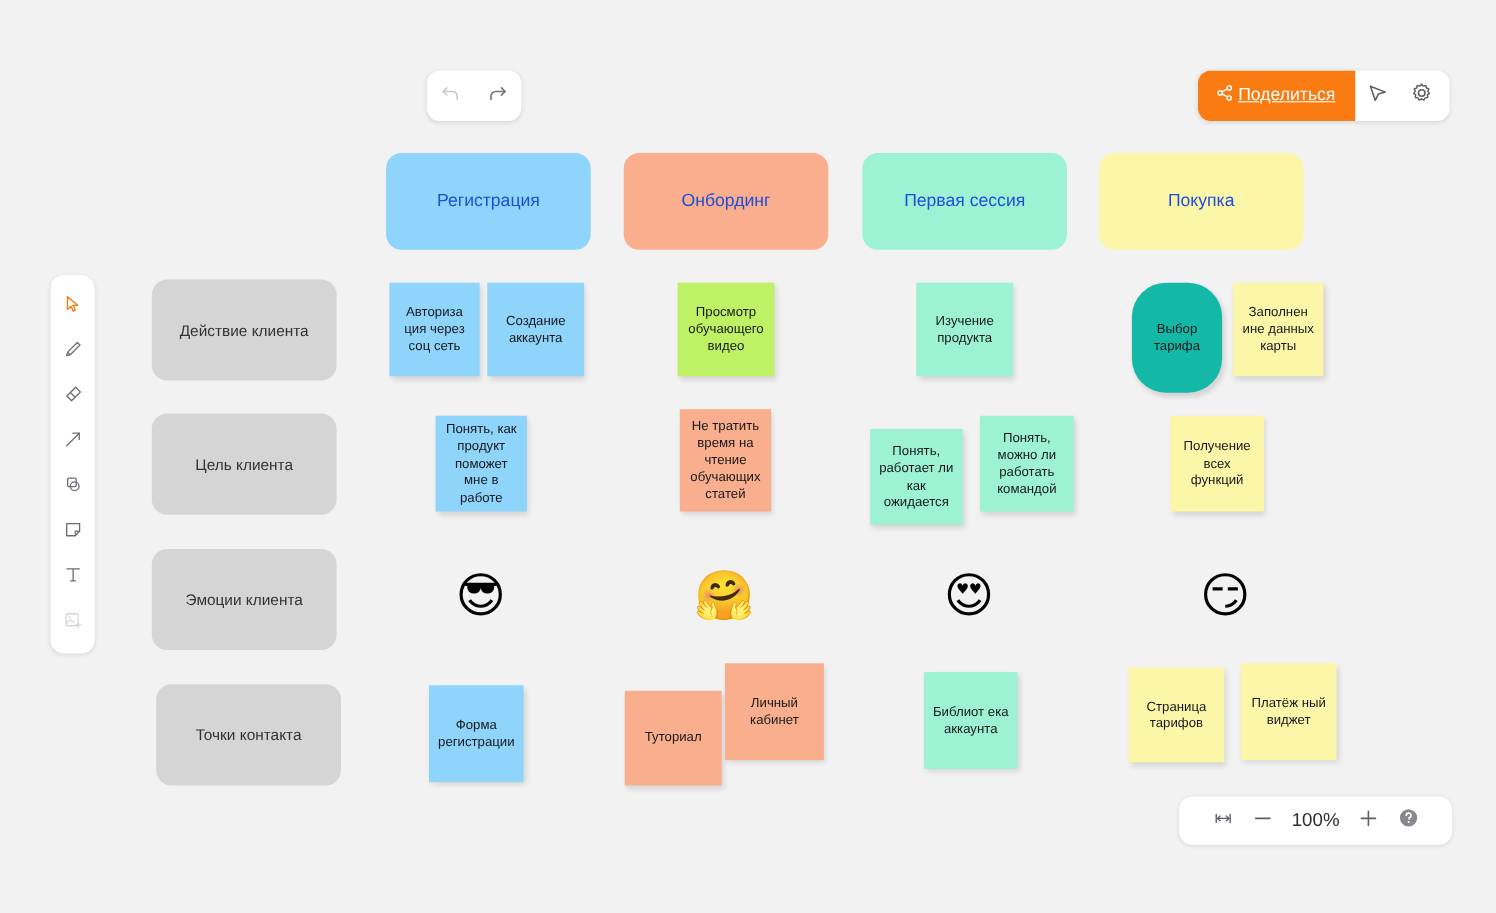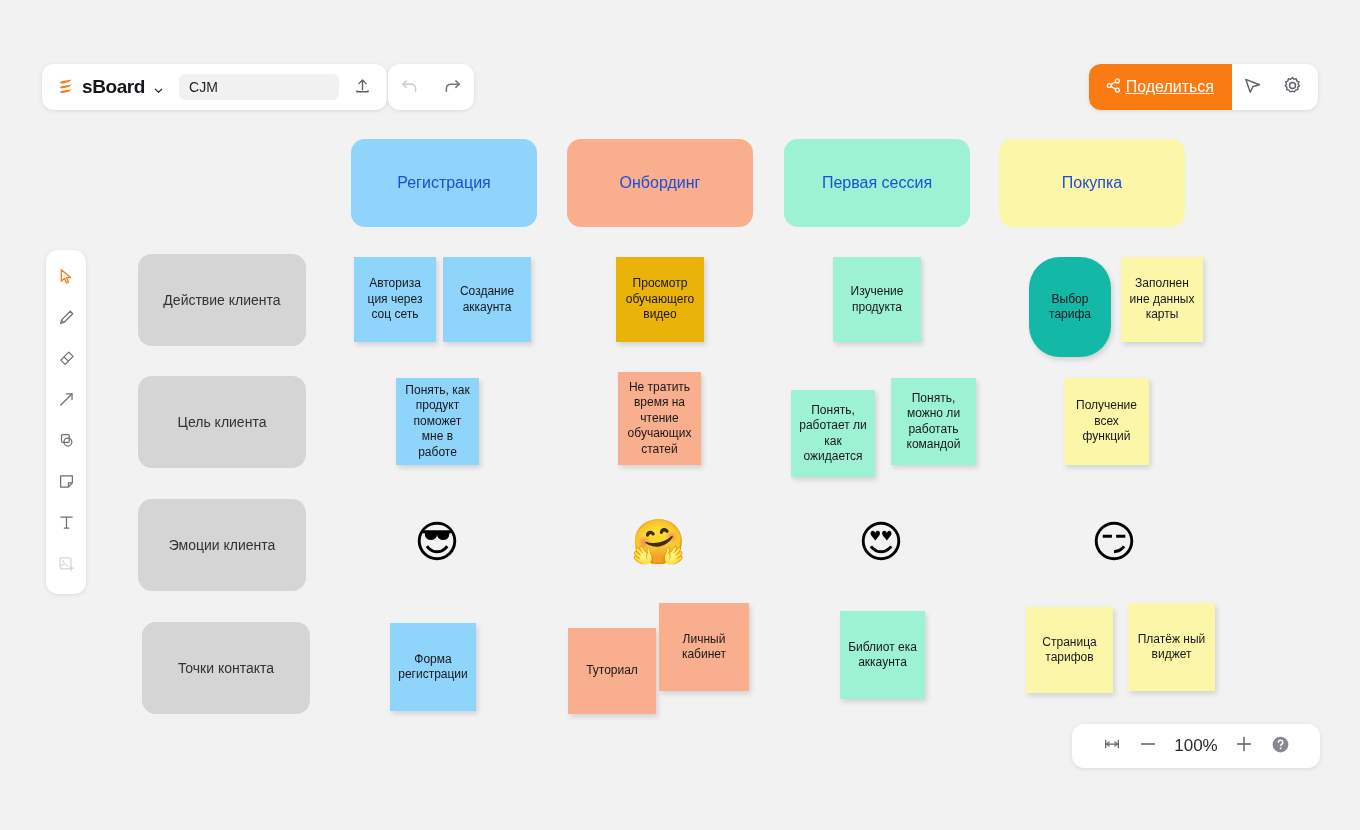--- a/index.html
+++ b/index.html
@@ -155,48 +155,20 @@
     font-size: 17px; color: #2b2d31;
     min-width: 56px; text-align: center;
     padding: 0 4px; cursor: pointer;
   }
 </style>
 </head>
 <body>
 
 <div id="canvas">
 
-  <div class="tl-bar">
-    <div class="logo-wrap">
-      <span class="logo-mark">
-        <svg viewBox="0 0 20 20" width="20" height="20">
-          <path d="M4 5.2 C7 3.2 13 3.6 15.5 2.6 C14 5 11.2 5.6 8.4 6.2 C6.2 6.7 4.6 7 4 5.2 Z" fill="#F97B12"></path>
-          <path d="M4 10 C7 8 13 8.4 15.5 7.4 C14 9.8 11.2 10.4 8.4 11 C6.2 11.5 4.6 11.8 4 10 Z" fill="#F97B12"></path>
-          <path d="M4 14.8 C7 12.8 13 13.2 15.5 12.2 C14 14.6 11.2 15.2 8.4 15.8 C6.2 16.3 4.6 16.6 4 14.8 Z" fill="#F97B12"></path>
-        </svg>
-      </span>
-      <span class="logo-text">sBoard</span>
-      <span class="chev">
-        <svg viewBox="0 0 12 12" width="11" height="11">
-            <path d="M2.5 4.5 L6 8 L9.5 4.5" fill="none" stroke="#17181b" stroke-width="1.3" stroke-linecap="round" stroke-linejoin="round"></path>
-          </svg>
-      </span>
-    </div>
-
-    <input class="file-field" type="text" value="CJM" style="">
-
-    <div class="upload-btn">
-      <span>
-        <svg viewBox="0 0 20 20" width="19" height="19">
-          <path d="M10 14.5 V4.5 M6.2 8 L10 4.2 L13.8 8" fill="none" stroke="#5c6066" stroke-width="1.4" stroke-linecap="round" stroke-linejoin="round"></path>
-          <path d="M4.2 15.4 V16.6 H15.8 V15.4" fill="none" stroke="#5c6066" stroke-width="1.4" stroke-linecap="round"></path>
-        </svg>
-      </span>
-    </div>
-  </div>
 
   <div class="ur-bar">
     <div class="ur-btn">
       <span>
         <svg viewBox="0 0 22 22" width="21" height="21">
           <path d="M7.5 6.2 L4 9.6 L7.5 13" fill="none" stroke="#c8cacd" stroke-width="1.5" stroke-linecap="round" stroke-linejoin="round"></path>
           <path d="M4 9.6 H13 a4.4 4.4 0 0 1 4.4 4.4 V17" fill="none" stroke="#c8cacd" stroke-width="1.5" stroke-linecap="round"></path>
         </svg>
       </span>
     </div>
@@ -310,21 +282,21 @@
       <div class="row-label" style="left: 138px; top: 254px;">Действие клиента</div>
       <div class="row-label" style="left: 138px; top: 376px;">Цель клиента</div>
       <div class="row-label" style="left: 138px; top: 499px;">Эмоции клиента</div>
       <div class="row-label" style="left: 142px; top: 622px;">Точки контакта</div>
       <div class="stage-head" style="left: 351px; top: 139px; background: rgb(142, 212, 251);">Регистрация</div>
       <div class="stage-head" style="left: 567px; top: 139px; background: rgb(249, 174, 141);">Онбординг</div>
       <div class="stage-head" style="left: 784px; top: 139px; background: rgb(156, 242, 211);">Первая сессия</div>
       <div class="stage-head" style="left: 999px; top: 139px; background: rgb(252, 247, 168);">Покупка</div>
       <div class="note" style="left: 354px; top: 257px; width: 82px; height: 85px; background: rgb(142, 212, 251);">Авториза ция через соц сеть</div>
       <div class="note" style="left: 443px; top: 257px; width: 88px; height: 85px; background: rgb(142, 212, 251);">Создание аккаунта</div>
-      <div class="note" style="left: 616px; top: 257px; width: 88px; height: 85px; background: #eab308;">Просмотр обучающего видео</div>
+      <div class="note" style="left: 616px; top: 257px; width: 88px; height: 85px; background: #bef264;">Просмотр обучающего видео</div>
       <div class="note" style="left: 833px; top: 257px; width: 88px; height: 85px; background: rgb(156, 242, 211);">Изучение продукта</div>
       <div class="note" style="left: 1029px; top: 257px; width: 82px; height: 100px; background: #14b8a6; border-radius: 31px;">Выбор тарифа</div>
       <div class="note" style="left: 1121px; top: 257px; width: 82px; height: 85px; background: rgb(252, 247, 168);">Заполнен ине данных карты</div>
       <div class="note" style="left: 396px; top: 378px; width: 83px; height: 87px; background: rgb(142, 212, 251);">Понять, как продукт поможет мне в работе</div>
       <div class="note" style="left: 618px; top: 372px; width: 83px; height: 93px; background: rgb(249, 174, 141);">Не тратить время на чтение обучающих статей</div>
       <div class="note" style="left: 791px; top: 378px; width: 84px; height: 87px; background: rgb(156, 242, 211); margin-top: 12px;">Понять, работает ли как ожидается</div>
       <div class="note" style="left: 891px; top: 378px; width: 85px; height: 87px; background: rgb(156, 242, 211);">Понять, можно ли работать командой</div>
       <div class="note" style="left: 1064px; top: 378px; width: 85px; height: 87px; background: rgb(252, 247, 168);">Получение всех функций</div>
       <div class="note" style="left: 390px; top: 623px; width: 86px; height: 88px; background: rgb(142, 212, 251);">Форма регистрации</div>
       <div class="note" style="left: 568px; top: 628px; width: 88px; height: 86px; background: rgb(249, 174, 141);">Туториал</div>

